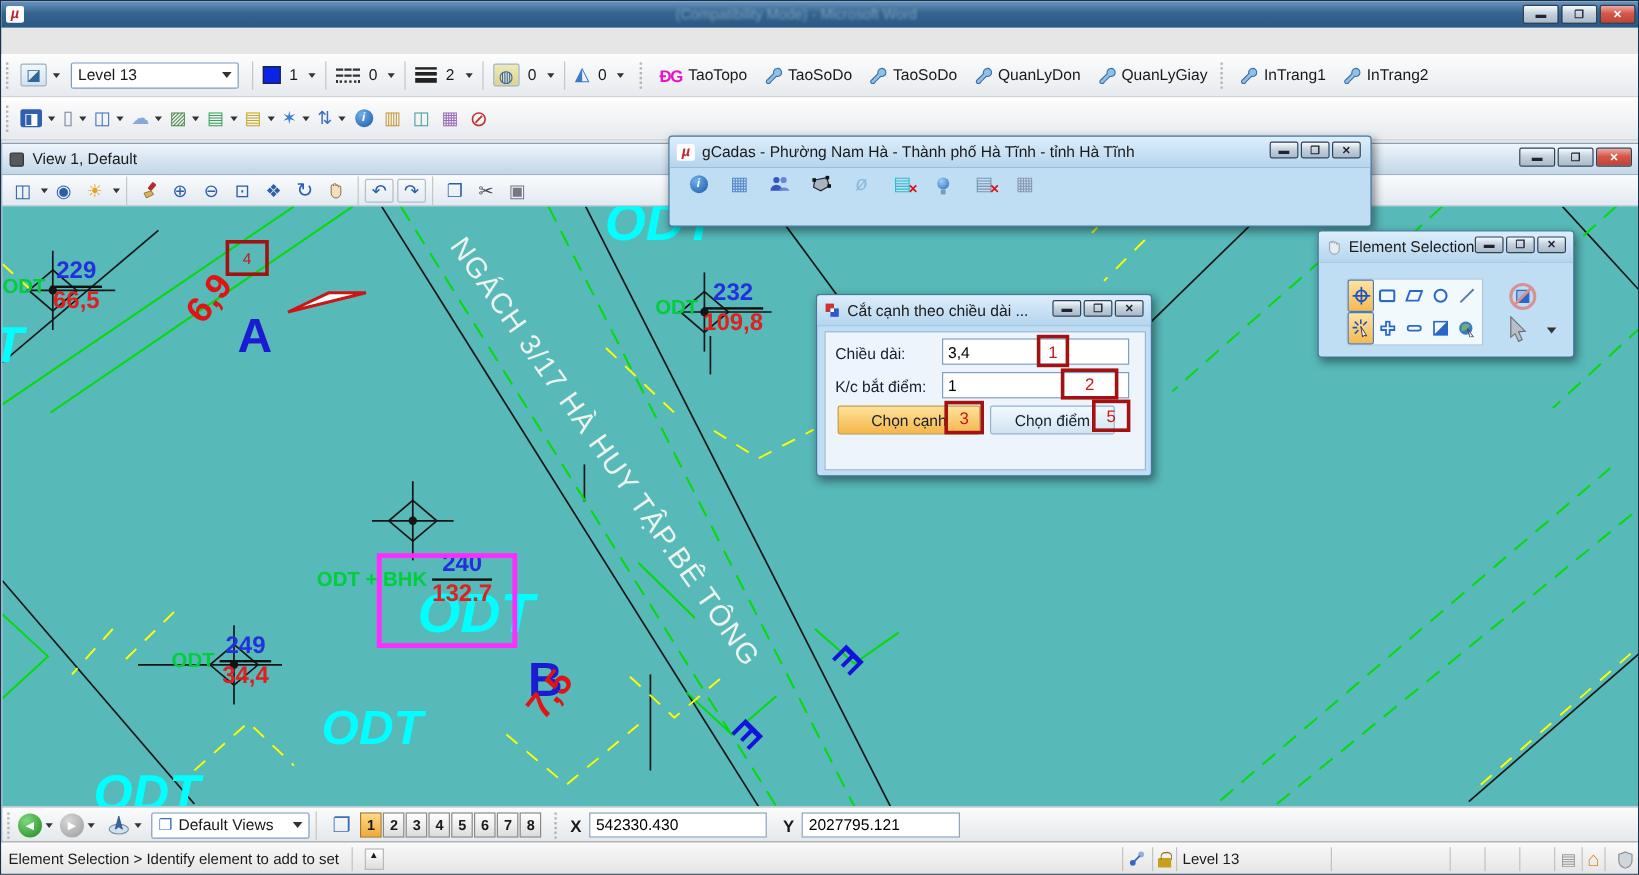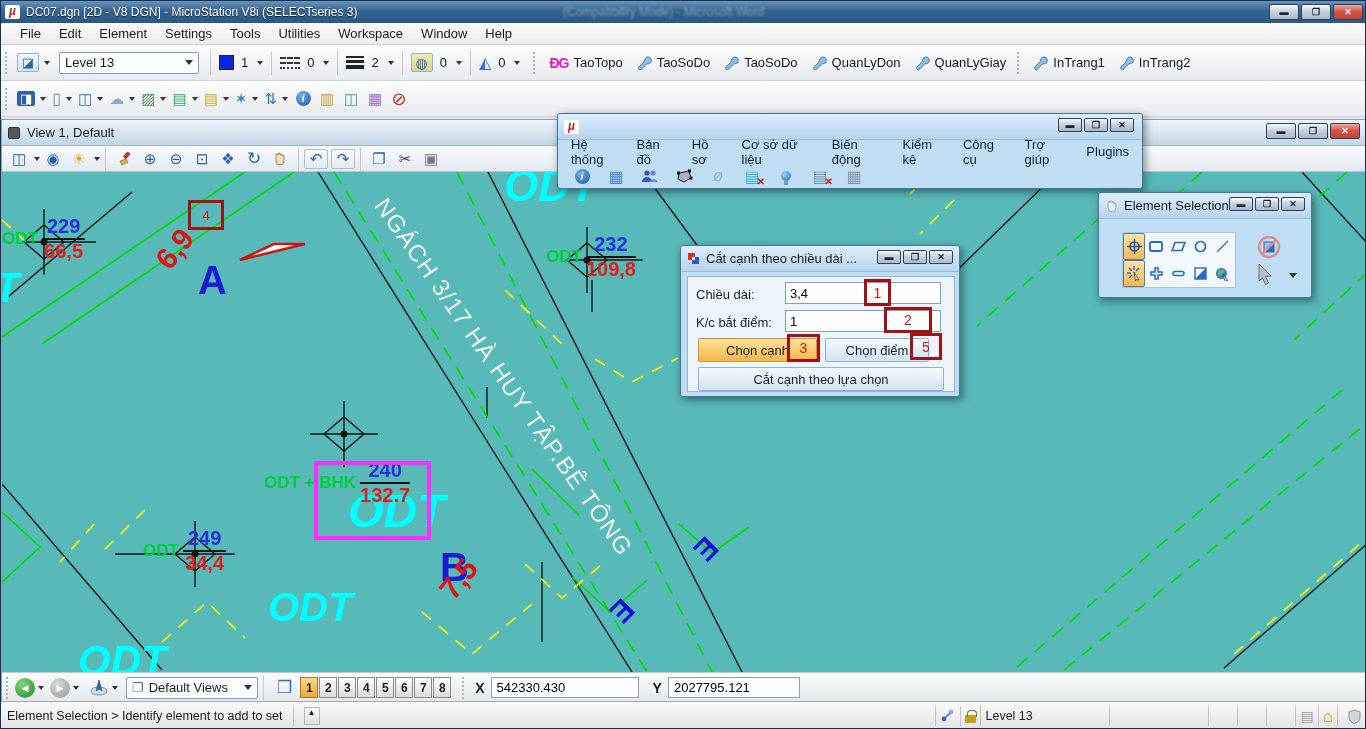--- a/index.html
+++ b/index.html
@@ -110,40 +110,28 @@
 .padlock{width:11px;height:8px;background:#c8a020;border-radius:1px;position:relative;margin-top:5px}
 .padlock::before{content:"";position:absolute;left:1.5px;top:-5px;width:8px;height:6px;border:1.5px solid #8a7010;border-bottom:none;border-radius:4px 4px 0 0}
 </style>
 </head>
 <body>
 
 <div id="app">
 
   <div class="titlebar">
     <span class="applogo">µ</span>
-    <span class="titletext">DC07.dgn [2D - V8 DGN] - MicroStation V8i (SELECTseries 3)</span>
     <span class="ghost">(Compatibility Mode) - Microsoft Word</span>
     <div class="winbtns">
       <span class="wbtn">▬</span>
       <span class="wbtn">❐</span>
       <span class="wbtn close">✕</span>
     </div>
   </div>
 
-  <div class="menubar">
-    <span>File</span>
-    <span>Edit</span>
-    <span>Element</span>
-    <span>Settings</span>
-    <span>Tools</span>
-    <span>Utilities</span>
-    <span>Workspace</span>
-    <span>Window</span>
-    <span>Help</span>
-  </div>
 
   <div class="toolbar" style="top:44px;height:36px;border-bottom:1px solid #cfd3d8">
     <span class="grip"></span>
     <span class="tbtn">
       <span class="tile">
           <span class="gl" style="font-size:13px;color:#2a6a9a">◪</span>
         </span>
       <span class="caret sm"></span>
     </span>
     <span class="combo" style="width:140px;justify-content:space-between;margin:0 6px">
@@ -535,36 +523,26 @@
     <span class="gl" style="color:#e08820;font-size:17px;font-weight:bold">⌂</span>
     <span class="sdiv"></span>
     <svg width="13" height="15" viewBox="0 0 13 15" style="margin:0 6px">
         <path d="M6.5 1 L12 3 V8 C12 11.5 9.5 13.5 6.5 14.5 C3.5 13.5 1 11.5 1 8 V3 Z" fill="#cfd6dc" stroke="#8a949c"></path>
       </svg>
   </div>
 
   <div class="fwin" style="left:556px;top:112px;width:586px;height:76px">
     <div class="ftitle">
       <span class="applogo">µ</span>
+      <span>gCadas - Phường Nam Hà - Thành phố Hà Tĩnh - tỉnh Hà Tĩnh</span>
       <div class="fbtns" style="right:8px">
         <span class="wbtn small">▬</span>
         <span class="wbtn small">❐</span>
         <span class="wbtn small">✕</span>
       </div>
-    </div>
-    <div class="gmenu">
-      <span>Hệ thống</span>
-      <span>Bản đồ</span>
-      <span>Hồ sơ</span>
-      <span>Cơ sở dữ liệu</span>
-      <span>Biến động</span>
-      <span>Kiểm kê</span>
-      <span>Công cụ</span>
-      <span>Trợ giúp</span>
-      <span>Plugins</span>
     </div>
     <div class="gicons">
       <span class="gi">
           <span class="circle-i">i</span>
         </span>
       <span class="gi" style="color:#5588cc">▦</span>
       <span class="gi">
           <svg width="18" height="14" viewBox="0 0 18 14">
             <circle cx="6" cy="4" r="2.6" fill="#3a55bb"></circle>
             <circle cx="12" cy="4" r="2.6" fill="#6a85dd"></circle>
@@ -608,23 +586,20 @@
       <span class="dl" style="left:8px;top:10px">Chiều dài:</span>
       <input class="din" style="left: 97px; top: 5px;" value="3,4">
       <span class="dl" style="left:8px;top:38px">K/c bắt điểm:</span>
       <input class="din" style="left: 97px; top: 33px;" value="1">
       <div class="dbtn hot" style="left:10px;top:61px;width:119px">
           <span>Chọn cạnh</span>
         </div>
       <div class="dbtn" style="left:137px;top:61px;width:104px">
           <span>Chọn điểm</span>
         </div>
-      <div class="dbtn" style="left:10px;top:90px;width:246px">
-          <span>Cắt cạnh theo lựa chọn</span>
-        </div>
     </div>
     <div class="redbox" style="left:183px;top:33px;width:27px;height:27px;z-index:7;font-size:14px">
         <span>1</span>
       </div>
     <div class="redbox" style="left:203px;top:61px;width:48px;height:26px;z-index:7;font-size:14px">
         <span>2</span>
       </div>
     <div class="redbox" style="left:106px;top:88px;width:33px;height:28px;z-index:7;font-size:14px">
         <span>3</span>
       </div>

